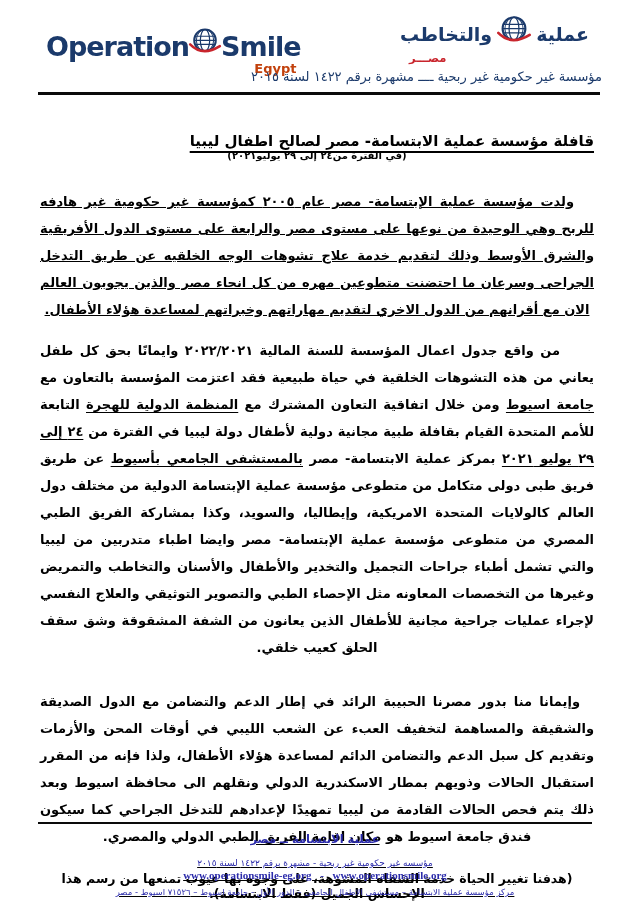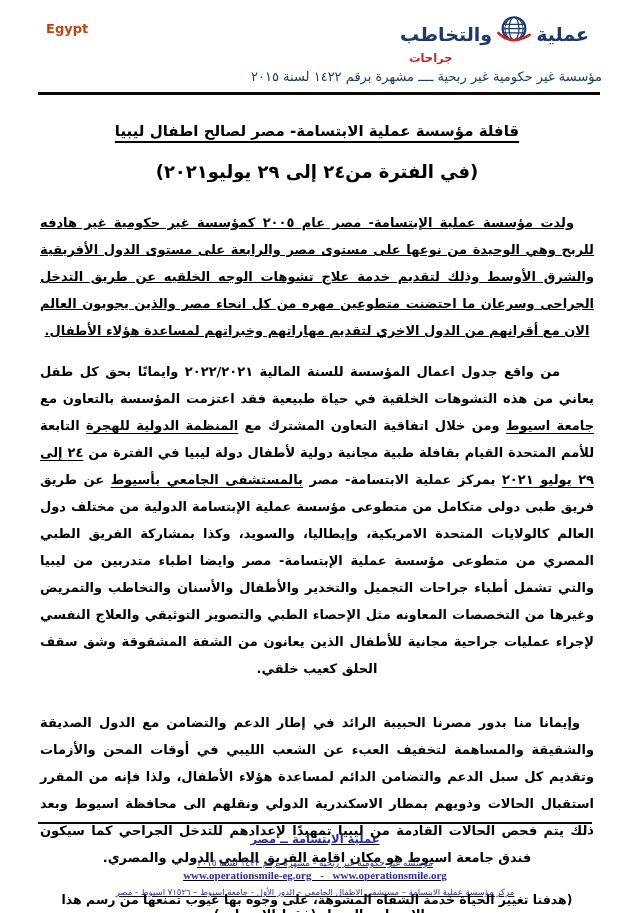--- a/index.html
+++ b/index.html
@@ -16,24 +16,24 @@
   .logo-en-row .globe { margin:0 -2px; flex:0 0 auto; }
   .logo-en-sub { text-align:right; color:#c2410c; font-weight:bold; font-size:13px; margin-top:-5px; padding-right:4px; }
   .logo-ar { direction:rtl; width:215px; }
   .logo-ar-row { display:flex; align-items:center; justify-content:center; gap:3px; color:#1b3a6b; font-weight:bold; font-size:19px; }
   .logo-ar-sub { direction:rtl; text-align:left; padding-left:22px; color:#c9252d; font-weight:bold; font-size:11.5px; margin-top:-2px; letter-spacing:1px; }
   .logo-ar-tagline { color:#1b3a6b; font-size:13px; text-align:center; margin-top:4px; white-space:nowrap; }
   .rule-top { border-top:3px solid #0a0a0a; margin:8px 38px 0 38px; }
   
   .doc { direction:rtl; padding:0 44px 0 40px; }
   .doc-title {
-    margin-top:27px; text-align:center; font-weight:bold; font-size:15px;
+    margin-top:37px; font-weight:bold; font-size:15px;
     text-decoration:underline; text-underline-offset:5px; text-decoration-thickness:1.5px;
   }
-  .date-line { margin-top:21px; text-align:center; font-weight:bold; font-size:18px; }
+  .date-line { text-align:center; font-weight:bold; font-size:10px; }
   .para {
     font-size:13px; font-weight:bold; line-height:27px;
     text-align:justify; text-align-last:center;
   }
   .p1 { margin-top:27px; text-indent:20px;text-decoration:underline; }
   .p2 { margin-top:14px; text-indent:34px; }
   .p3 { margin-top:27px; text-indent:14px; }
   .u { text-decoration:underline; text-underline-offset:3px; }
   .closing-line { margin-top:21px; text-align:center; font-weight:bold; font-size:12.5px; }
   
@@ -46,38 +46,51 @@
   .f-line4 { font-size:8.5px; margin-top:6px; white-space:nowrap; }
 </style>
 </head>
 <body>
 
 <div class="page">
 
   <div class="header">
 
     <div class="logo-en">
+      <div class="logo-en-row">
+        <span>Operation</span>
+        <span class="globe">
+          <svg width="36" height="34" viewBox="0 0 40 36">
+            <circle cx="20" cy="15" r="12" fill="#ffffff" stroke="#1b3a6b" stroke-width="2.2"></circle>
+            <ellipse cx="20" cy="15" rx="5.2" ry="12" fill="none" stroke="#1b3a6b" stroke-width="1.3"></ellipse>
+            <ellipse cx="20" cy="15" rx="9.6" ry="12" fill="none" stroke="#1b3a6b" stroke-width="1.1"></ellipse>
+            <path d="M9.2 10.5 h21.6 M8 15 h24 M9.2 19.5 h21.6" fill="none" stroke="#1b3a6b" stroke-width="1.3"></path>
+            <path d="M3.5 19.5 Q17 33.5 36.5 21.5" fill="none" stroke="#c9252d" stroke-width="2.8" stroke-linecap="round"></path>
+          </svg>
+        </span>
+        <span>Smile</span>
+      </div>
       <div class="logo-en-sub">Egypt</div>
     </div>
 
     <div class="logo-ar">
       <div class="logo-ar-row">
         <span>عملية</span>
         <span class="globe">
           <svg width="38" height="35" viewBox="0 0 40 36">
             <circle cx="20" cy="15" r="12" fill="#ffffff" stroke="#1b3a6b" stroke-width="2.2"></circle>
             <ellipse cx="20" cy="15" rx="5.2" ry="12" fill="none" stroke="#1b3a6b" stroke-width="1.3"></ellipse>
             <ellipse cx="20" cy="15" rx="9.6" ry="12" fill="none" stroke="#1b3a6b" stroke-width="1.1"></ellipse>
             <path d="M9.2 10.5 h21.6 M8 15 h24 M9.2 19.5 h21.6" fill="none" stroke="#1b3a6b" stroke-width="1.3"></path>
             <path d="M3.5 19.5 Q17 33.5 36.5 21.5" fill="none" stroke="#c9252d" stroke-width="2.8" stroke-linecap="round"></path>
           </svg>
         </span>
         <span>والتخاطب</span>
       </div>
-      <div class="logo-ar-sub">جراحات</div>
+      <div class="logo-ar-sub">مصـــر</div>
       <div class="logo-ar-tagline">مؤسسة غير حكومية غير ربحية ــــ مشهرة برقم ١٤٢٢ لسنة ٢٠١٥</div>
     </div>
 
   </div>
 
   <div class="rule-top"></div>
 
   <div class="doc">
     <div class="doc-title">قافلة مؤسسة عملية الابتسامة- مصر لصالح اطفال ليبيا</div>
     <div class="date-line">(في الفترة من٢٤ إلى ٢٩ يوليو٢٠٢١)</div>

